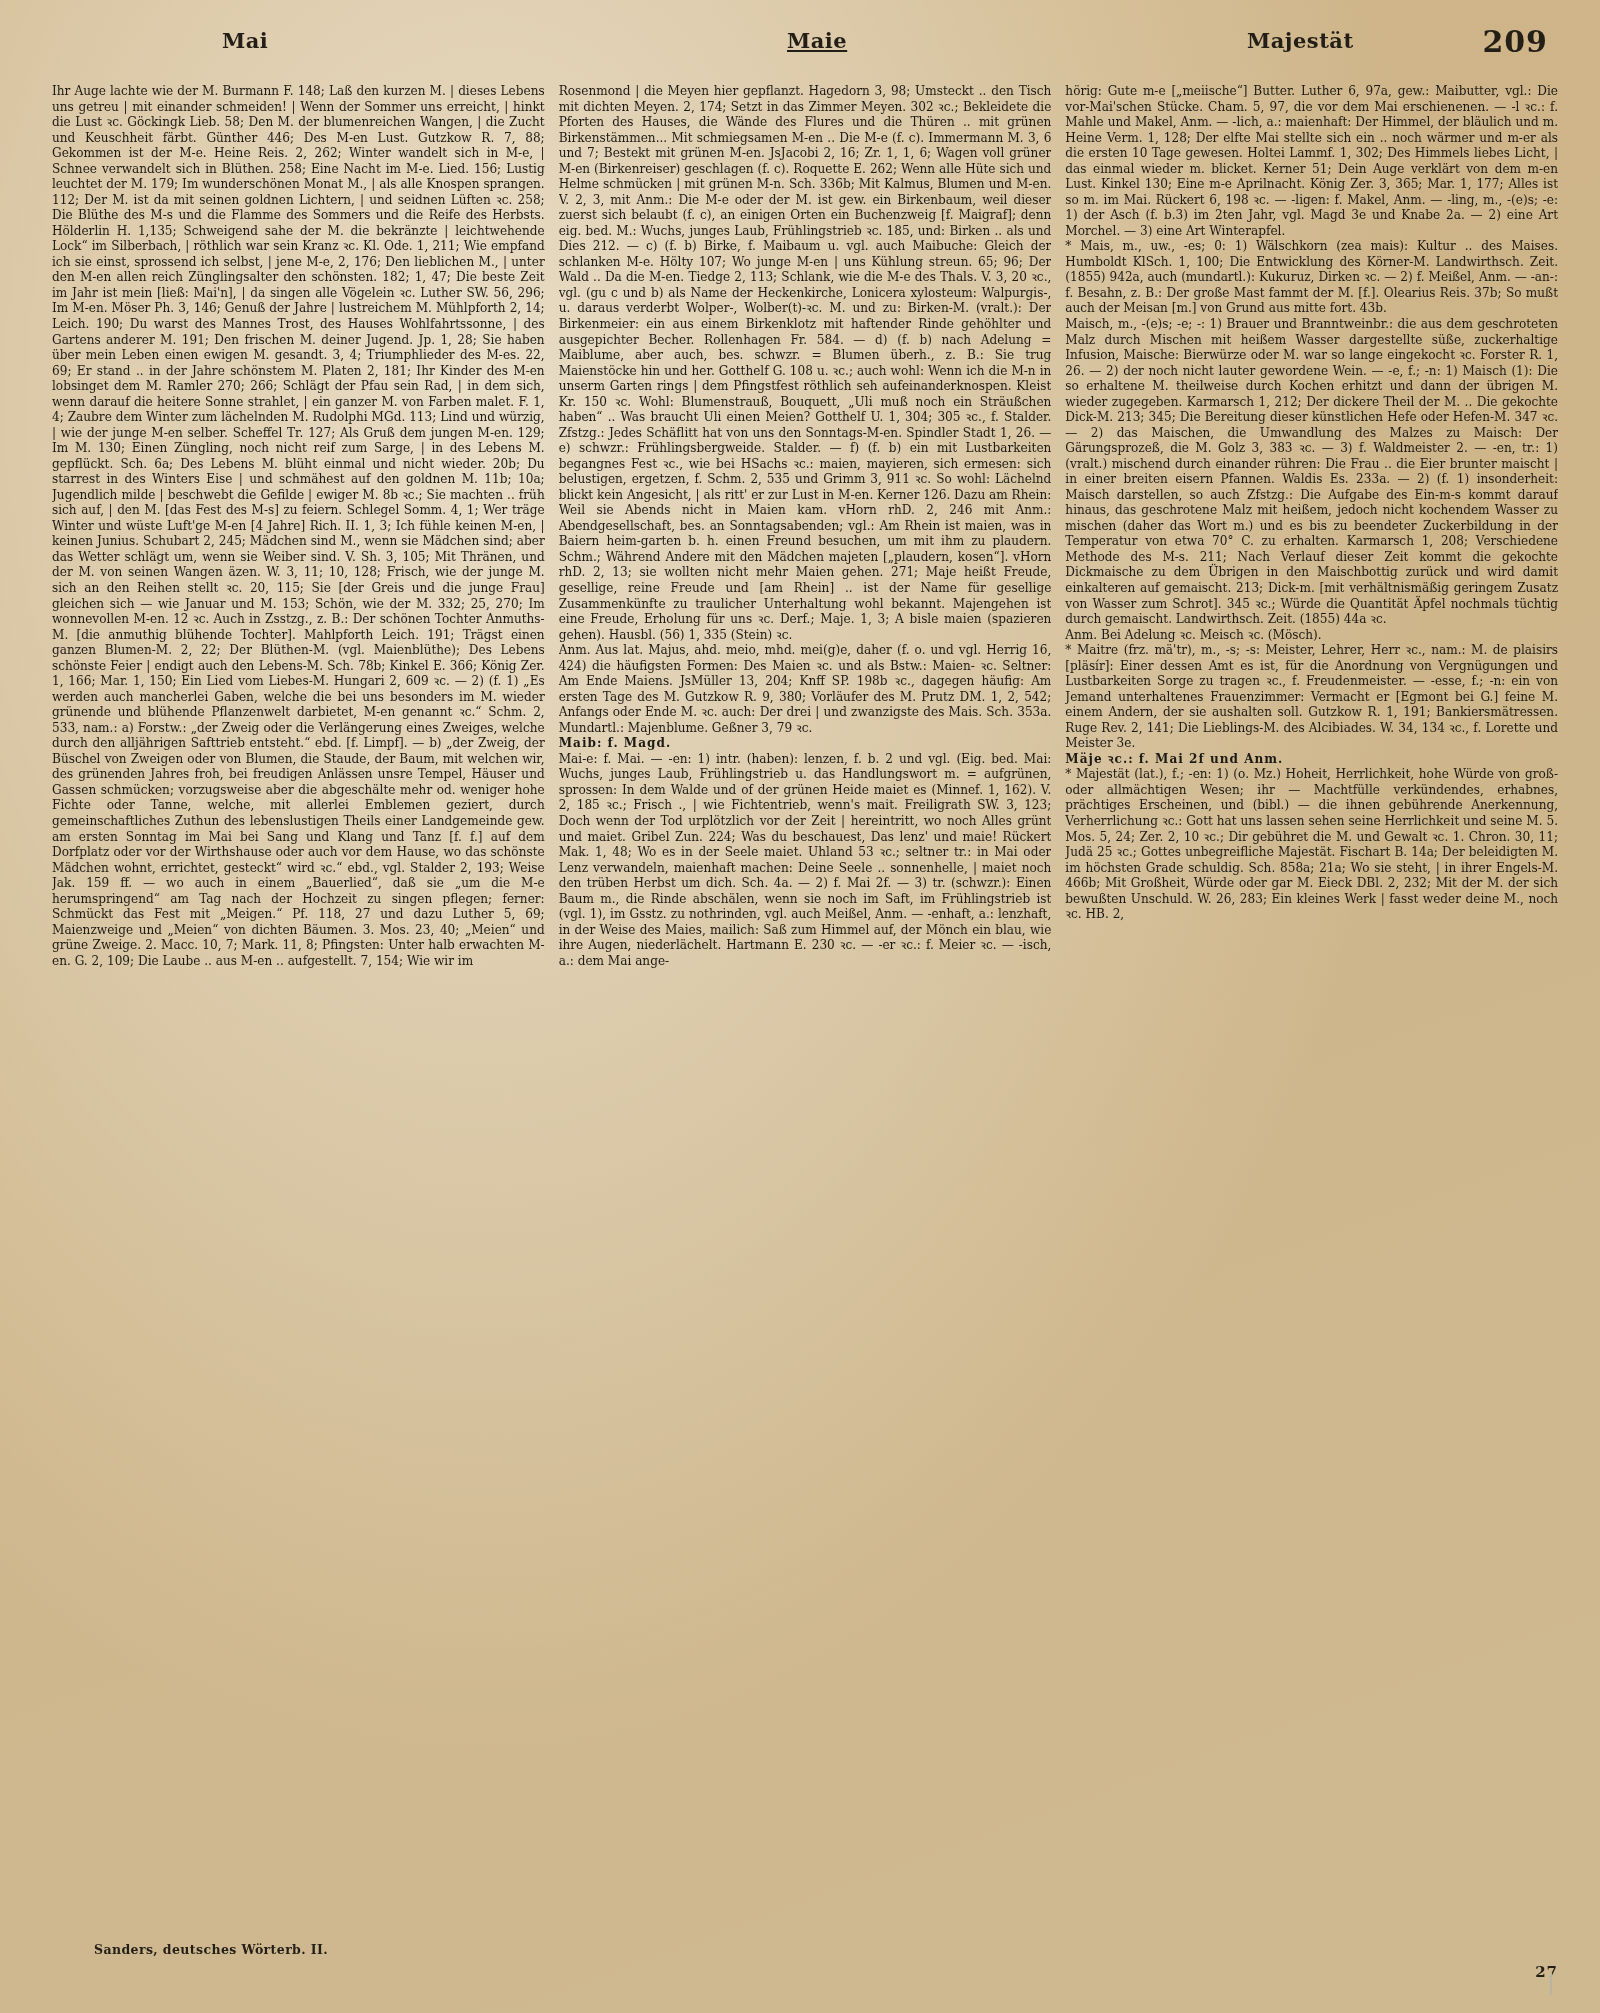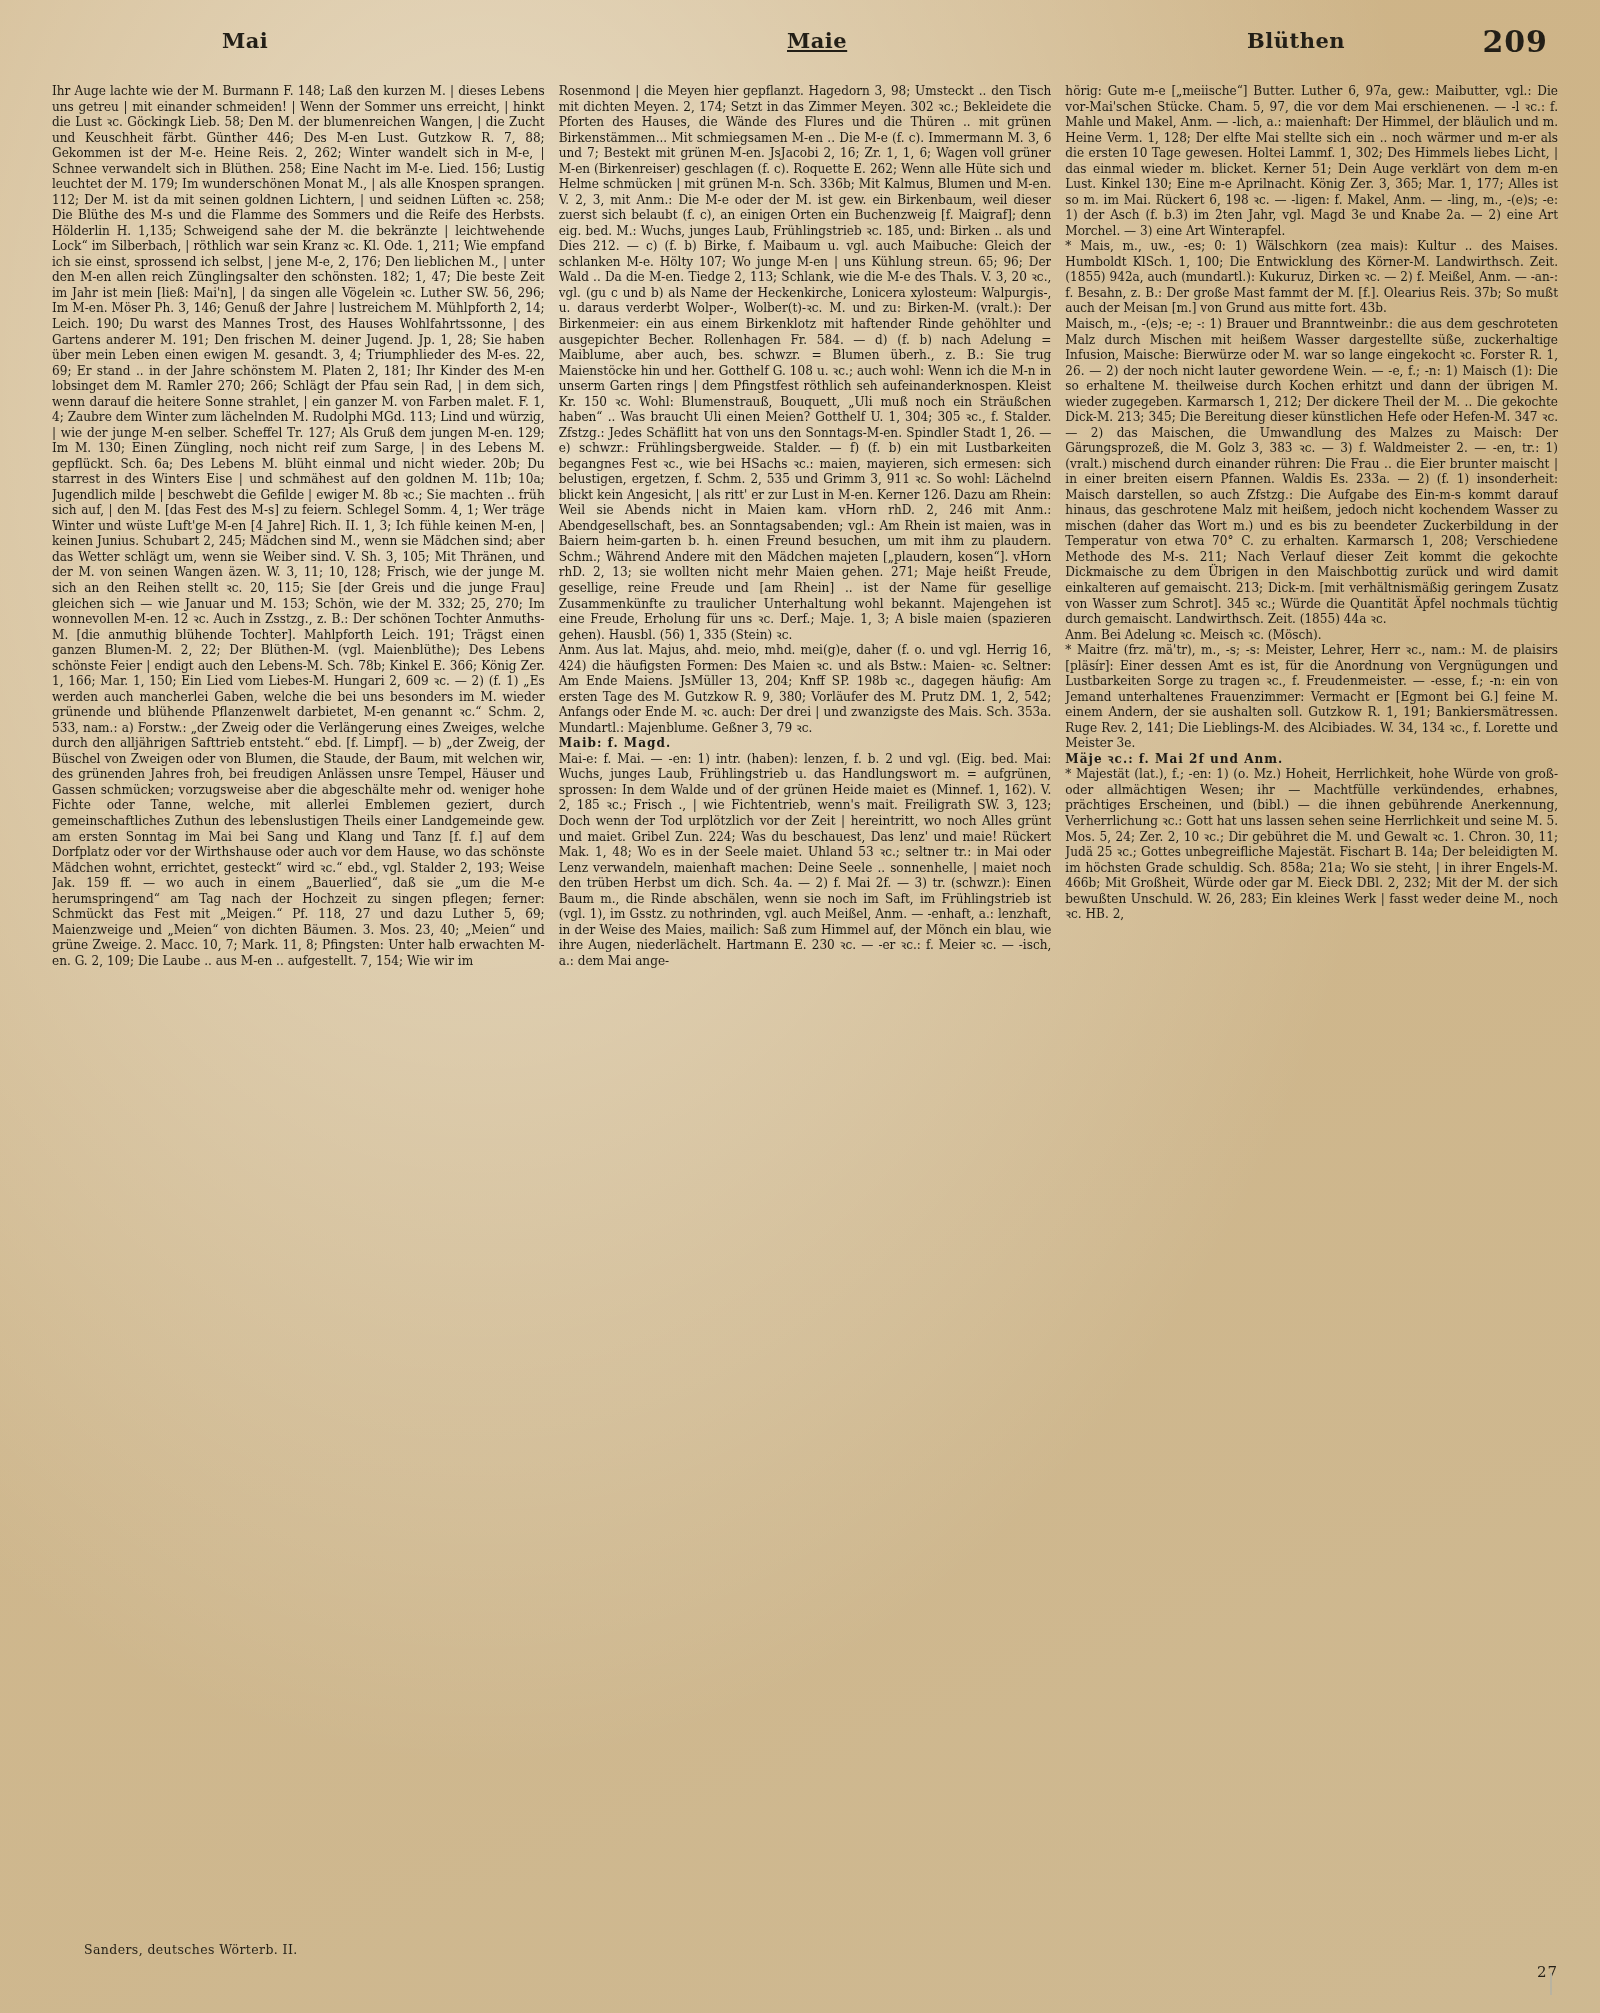--- a/index.html
+++ b/index.html
@@ -87,25 +87,26 @@
   }
   .col p + p { margin-top: 0px; }
   .entry {
     font-weight: 700;
     letter-spacing: 1px;
   }
   .indent { text-indent: 17px; display: block; }
   
   .footer {
     position: absolute;
-    left: 2px;
+    left: 12px;
     right: 0;
     bottom: 8px;
     height: 48px;
     color: #231f17;
+    font-weight: bold;
   }
   .foot-left {
     position: absolute;
     left: 30px;
     bottom: 26px;
     font-size: 12.5px;
     letter-spacing: 0.4px;
   }
   .foot-num {
     position: absolute;
@@ -126,21 +127,21 @@
 </style>
 </head>
 <body>
 
 <div class="page">
   <div class="sheet">
 
     <div class="running-head">
       <div class="rh-item rh-left">Mai</div>
       <div class="rh-item rh-mid">Maie</div>
-      <div class="rh-item rh-right">Blüthen</div>
+      <div class="rh-item rh-right">Majestät</div>
       <div class="rh-item rh-page">209</div>
     </div>
 
     <div class="columns">
 
       <div class="col">
         <p>Ihr Auge lachte wie der M. Burmann F. 148; Laß den kurzen M. | dieses Lebens uns getreu | mit einander schmeiden! | Wenn der Sommer uns erreicht, | hinkt die Lust ꝛc. Göckingk Lieb. 58; Den M. der blumenreichen Wangen, | die Zucht und Keuschheit färbt. Günther 446; Des M-en Lust. Gutzkow R. 7, 88; Gekommen ist der M-e. Heine Reis. 2, 262; Winter wandelt sich in M-e, | Schnee verwandelt sich in Blüthen. 258; Eine Nacht im M-e. Lied. 156; Lustig leuchtet der M. 179; Im wunderschönen Monat M., | als alle Knospen sprangen. 112; Der M. ist da mit seinen goldnen Lichtern, | und seidnen Lüften ꝛc. 258; Die Blüthe des M-s und die Flamme des Sommers und die Reife des Herbsts. Hölderlin H. 1,135; Schweigend sahe der M. die bekränzte | leichtwehende Lock“ im Silberbach, | röthlich war sein Kranz ꝛc. Kl. Ode. 1, 211; Wie empfand ich sie einst, sprossend ich selbst, | jene M-e, 2, 176; Den lieblichen M., | unter den M-en allen reich Zünglingsalter den schönsten. 182; 1, 47; Die beste Zeit im Jahr ist mein [ließ: Mai'n], | da singen alle Vögelein ꝛc. Luther SW. 56, 296; Im M-en. Möser Ph. 3, 146; Genuß der Jahre | lustreichem M. Mühlpforth 2, 14; Leich. 190; Du warst des Mannes Trost, des Hauses Wohlfahrtssonne, | des Gartens anderer M. 191; Den frischen M. deiner Jugend. Jp. 1, 28; Sie haben über mein Leben einen ewigen M. gesandt. 3, 4; Triumphlieder des M-es. 22, 69; Er stand .. in der Jahre schönstem M. Platen 2, 181; Ihr Kinder des M-en lobsinget dem M. Ramler 270; 266; Schlägt der Pfau sein Rad, | in dem sich, wenn darauf die heitere Sonne strahlet, | ein ganzer M. von Farben malet. F. 1, 4; Zaubre dem Winter zum lächelnden M. Rudolphi MGd. 113; Lind und würzig, | wie der junge M-en selber. Scheffel Tr. 127; Als Gruß dem jungen M-en. 129; Im M. 130; Einen Züngling, noch nicht reif zum Sarge, | in des Lebens M. gepflückt. Sch. 6a; Des Lebens M. blüht einmal und nicht wieder. 20b; Du starrest in des Winters Eise | und schmähest auf den goldnen M. 11b; 10a; Jugendlich milde | beschwebt die Gefilde | ewiger M. 8b ꝛc.; Sie machten .. früh sich auf, | den M. [das Fest des M-s] zu feiern. Schlegel Somm. 4, 1; Wer träge Winter und wüste Luft'ge M-en [4 Jahre] Rich. II. 1, 3; Ich fühle keinen M-en, | keinen Junius. Schubart 2, 245; Mädchen sind M., wenn sie Mädchen sind; aber das Wetter schlägt um, wenn sie Weiber sind. V. Sh. 3, 105; Mit Thränen, und der M. von seinen Wangen äzen. W. 3, 11; 10, 128; Frisch, wie der junge M. sich an den Reihen stellt ꝛc. 20, 115; Sie [der Greis und die junge Frau] gleichen sich — wie Januar und M. 153; Schön, wie der M. 332; 25, 270; Im wonnevollen M-en. 12 ꝛc. Auch in Zsstzg., z. B.: Der schönen Tochter Anmuths-M. [die anmuthig blühende Tochter]. Mahlpforth Leich. 191; Trägst einen ganzen Blumen-M. 2, 22; Der Blüthen-M. (vgl. Maienblüthe); Des Lebens schönste Feier | endigt auch den Lebens-M. Sch. 78b; Kinkel E. 366; König Zer. 1, 166; Mar. 1, 150; Ein Lied vom Liebes-M. Hungari 2, 609 ꝛc. — 2) (f. 1) „Es werden auch mancherlei Gaben, welche die bei uns besonders im M. wieder grünende und blühende Pflanzenwelt darbietet, M-en genannt ꝛc.“ Schm. 2, 533, nam.: a) Forstw.: „der Zweig oder die Verlängerung eines Zweiges, welche durch den alljährigen Safttrieb entsteht.“ ebd. [f. Limpf]. — b) „der Zweig, der Büschel von Zweigen oder von Blumen, die Staude, der Baum, mit welchen wir, des grünenden Jahres froh, bei freudigen Anlässen unsre Tempel, Häuser und Gassen schmücken; vorzugsweise aber die abgeschälte mehr od. weniger hohe Fichte oder Tanne, welche, mit allerlei Emblemen geziert, durch gemeinschaftliches Zuthun des lebenslustigen Theils einer Landgemeinde gew. am ersten Sonntag im Mai bei Sang und Klang und Tanz [f. f.] auf dem Dorfplatz oder vor der Wirthshause oder auch vor dem Hause, wo das schönste Mädchen wohnt, errichtet, gesteckt“ wird ꝛc.“ ebd., vgl. Stalder 2, 193; Weise Jak. 159 ff. — wo auch in einem „Bauerlied“, daß sie „um die M-e herumspringend“ am Tag nach der Hochzeit zu singen pflegen; ferner: Schmückt das Fest mit „Meigen.“ Pf. 118, 27 und dazu Luther 5, 69; Maienzweige und „Meien“ von dichten Bäumen. 3. Mos. 23, 40; „Meien“ und grüne Zweige. 2. Macc. 10, 7; Mark. 11, 8; Pfingsten: Unter halb erwachten M-en. G. 2, 109; Die Laube .. aus M-en .. aufgestellt. 7, 154; Wie wir im</p>
       </div>
 
       <div class="col">

